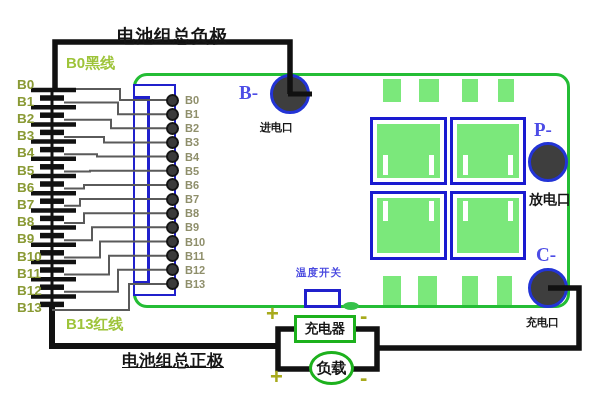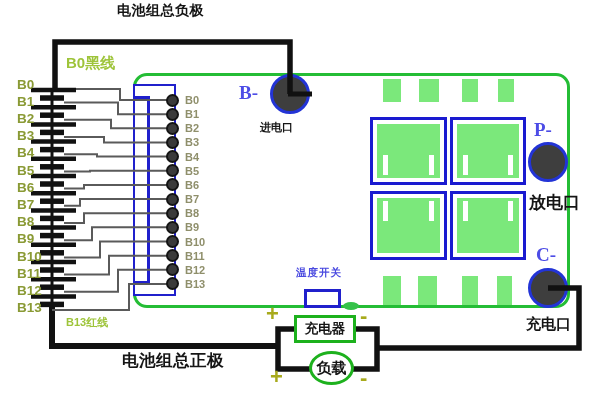--- a/index.html
+++ b/index.html
@@ -187,26 +187,26 @@
   <div class="abs" style="left:309px;top:351px;width:45px;height:34px;border:3.5px solid #1db11d;border-radius:50%;
               box-sizing:border-box;background:#fff;display:flex;align-items:center;justify-content:center;">
     <span style="font-weight:bold;font-size:15px;color:#151515;">负载</span>
   </div>
 
   <div class="sign" style="left:266px;top:303px;">+</div>
   <div class="sign" style="left:360px;top:305px;">-</div>
   <div class="sign" style="left:270px;top:366px;">+</div>
   <div class="sign" style="left:360px;top:367px;">-</div>
 
-  <div class="lbl cjk-bold" style="left:117px;top:2px;font-size:14px;letter-spacing:0.5px;">电池组总负极</div>
-  <div class="lbl cjk-bold" style="left:122px;top:350px;font-size:16.5px;letter-spacing:0.5px;">电池组总正极</div>
+  <div class="lbl cjk-bold" style="left:117px;top:24px;font-size:18px;letter-spacing:0.5px;">电池组总负极</div>
+  <div class="lbl cjk-bold" style="left:122px;top:350px;font-size:16.5px;letter-spacing:0.5px;text-decoration:underline;">电池组总正极</div>
   <div class="lbl" style="left:66px;top:54px;font-size:15px;font-weight:bold;color:#9ec43a;">B0黑线</div>
-  <div class="lbl" style="left:66px;top:315px;font-size:11px;font-weight:bold;color:#9ec43a;">B13红线</div>
+  <div class="lbl" style="left:66px;top:315px;font-size:15px;font-weight:bold;color:#9ec43a;">B13红线</div>
 
   <div class="port-label" style="left:239px;top:82px;">B-</div>
   <div class="lbl cjk-bold" style="left:260px;top:120px;font-size:11px;">进电口</div>
   <div class="port-label" style="left:534px;top:119px;">P-</div>
-  <div class="lbl cjk-bold" style="left:529px;top:191px;font-size:17px;">放电口</div>
+  <div class="lbl cjk-bold" style="left:529px;top:191px;font-size:14px;">放电口</div>
   <div class="port-label" style="left:536px;top:244px;">C-</div>
-  <div class="lbl cjk-bold" style="left:526px;top:315px;font-size:15px;">充电口</div>
+  <div class="lbl cjk-bold" style="left:526px;top:315px;font-size:11px;">充电口</div>
 
   <div class="lbl" style="left:296px;top:266px;font-size:10.5px;font-weight:bold;color:#4a4ae0;letter-spacing:1px;">温度开关</div>
 </div>
 
 </body></html>

